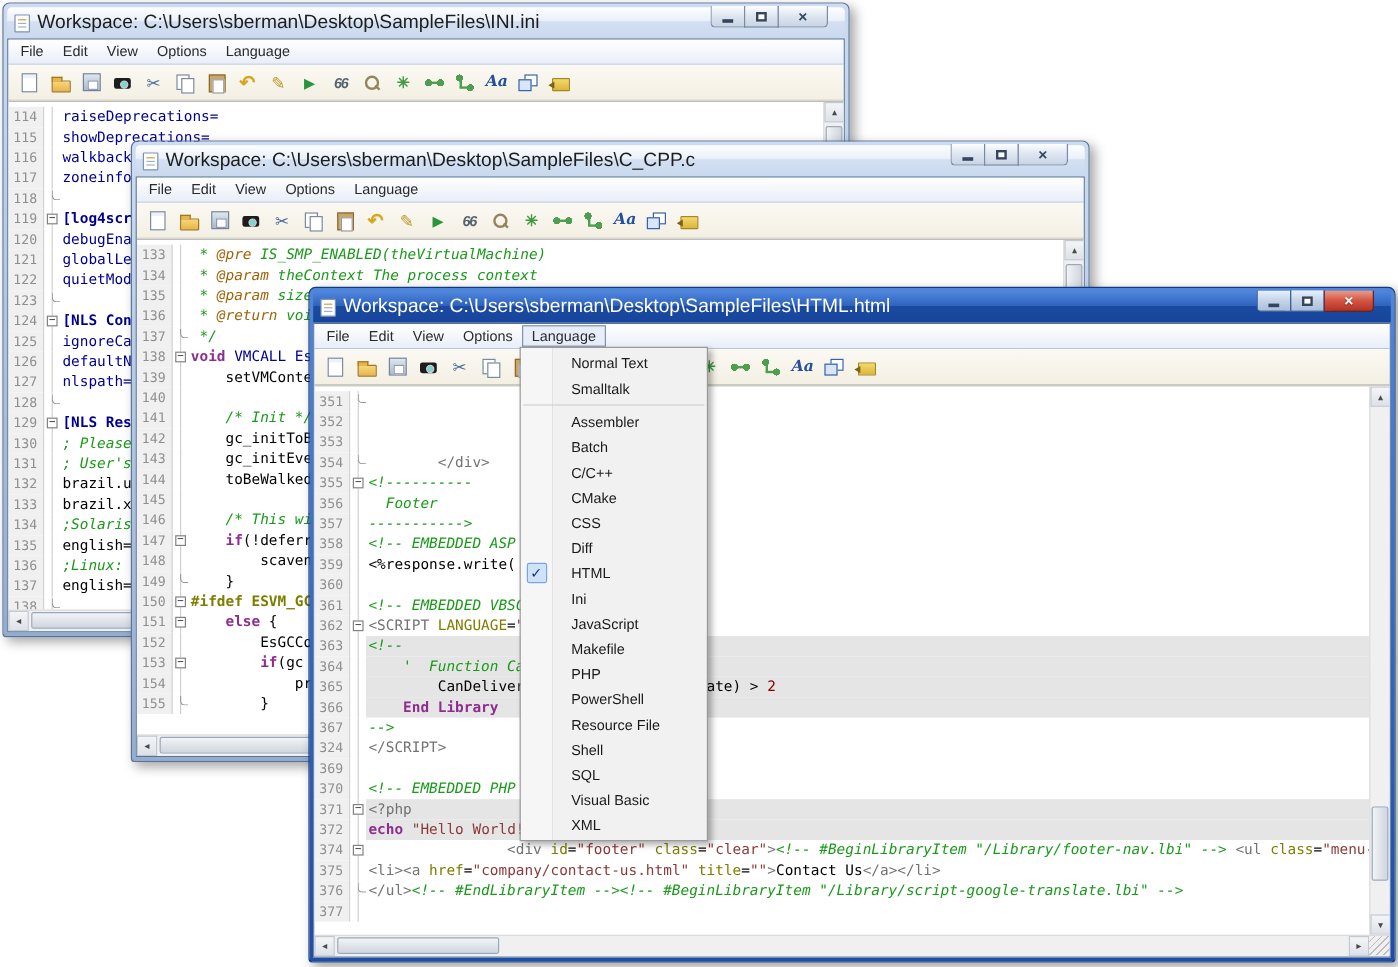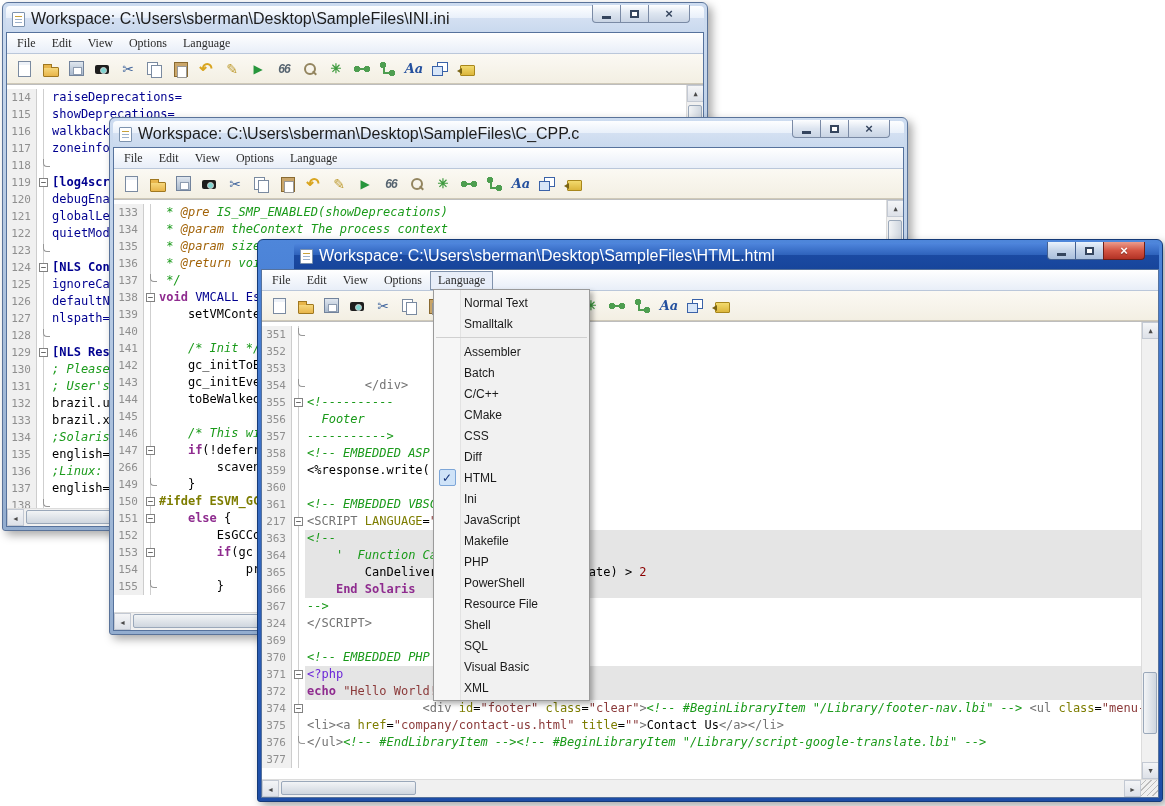--- a/index.html
+++ b/index.html
@@ -9,21 +9,21 @@
 
   
   .window { position:absolute; padding:3px; border-radius:6px 6px 3px 3px;
             box-shadow:4px 4px 10px rgba(0,0,0,.35); }
   .window.inactive { background:linear-gradient(180deg,#cddcf0,#93adcf); border:1px solid #5a7399; }
   .window.active   { background:linear-gradient(180deg,#4e86da,#1d4da6); border:1px solid #143a78; }
 
   .titlebar { height:26px; display:flex; align-items:center; padding:0 6px; position:relative;
               border-radius:4px 4px 0 0; }
   .inactive .titlebar { background:linear-gradient(180deg,#fdfeff,#e9f0fa 45%,#d4e0f2 46%,#c9d9ee); color:#1d1d1d; }
-  .active   .titlebar { background:linear-gradient(180deg,#4f86dd,#2f63bc 45%,#1b4aa2 46%,#17459b); color:#fff;margin-left:33px; }
+  .active   .titlebar { background:linear-gradient(180deg,#4f86dd,#2f63bc 45%,#1b4aa2 46%,#17459b); color:#fff; }
   .title-text { font-size:16px; white-space:nowrap; overflow:hidden; }
   .doc-icon { width:13px; height:15px; background:#fff; border:1px solid #7d93ae; margin-right:6px;
               position:relative; flex:0 0 auto; border-radius:1px; }
   .doc-icon::before { content:""; position:absolute; left:2px; top:3px; width:7px; height:1px;
               background:#c8a23a; box-shadow:0 3px 0 #9db2cc, 0 6px 0 #9db2cc; }
 
   .wbtns { position:absolute; top:-1px; right:14px; display:flex; }
   .wbtn { height:18px; display:flex; align-items:center; justify-content:center;
           border:1px solid #7a8aa5; border-top:none; margin-left:-1px; }
   .wbtn.b-min { width:29px; border-radius:0 0 0 4px; }
@@ -36,21 +36,21 @@
   .glyph-max { width:9px; height:8px; border:2px solid #35455e; background:#fff; }
   .glyph-close { font-size:13px; font-weight:bold; color:#35455e; line-height:1; }
   .active .glyph-close { color:#fff; text-shadow:0 1px 1px rgba(0,0,0,.4); }
 
   .client { background:#fff; border:1px solid #56729c; height:calc(100% - 26px);
             display:flex; flex-direction:column; position:relative; overflow:hidden; }
 
   .menubar { height:21px; flex:0 0 21px; display:flex; align-items:center; padding-left:2px;
              background:linear-gradient(180deg,#ffffff,#e8eef8); border-bottom:1px solid #bac7da;
              font-size:12px; color:#2a2a2a; }
-  .mitem { padding:2px 8px;font-family:Liberation Serif, serif; }
+  .mitem { padding:2px 8px; }
   .mitem.open { background:#e8eef9; border:1px solid #8193ad; padding:1px 7px; }
 
   .toolbar { height:30px; flex:0 0 30px; display:flex; align-items:center; padding-left:4px;
              background:linear-gradient(180deg,#fbf9f3,#f3efe3); border-bottom:1px solid #cfc9b8; }
 
   
   .tbi { width:18px; height:18px; margin:0 4px; display:inline-flex; align-items:center;
          justify-content:center; position:relative; font-size:13px; }
   .ico-new-file::before { content:""; width:11px; height:14px; background:#fff; border:1px solid #7a8aa0;
          box-shadow:inset 0 -2px 0 #fff, inset 0 3px 0 #eef2f8; }
@@ -122,21 +122,21 @@
   .code { flex:1 1 auto; overflow:hidden; color:#000; padding-left:2px; }
   .code.band { background:#e5e5e5; }
 
   .c-com  { color:#1a9a1a; font-style:italic; }
   .c-comb { color:#a16207; font-style:italic; font-weight:normal; }
   .c-kw   { color:#8f2c8f; font-weight:bold; }
   .c-tag  { color:#737373; }
   .c-attr { color:#7d7d00; }
   .c-str  { color:#8b3a3a; }
   .c-num  { color:#8b0000; }
-  .c-red  { color:#6d28d9; }
+  .c-red  { color:#737373; }
   .c-pre  { color:#7d7d00; font-weight:bold; }
   .c-nav  { color:#000090; }
   .c-key  { color:#000090; }
   .c-sec  { color:#000090; font-weight:bold; }
 
   
   .vscroll { position:absolute; top:0; right:0; bottom:0; width:17px; background:#f0f0f0;
              border-left:1px solid #dcdcdc; }
   .sarr { display:block; width:17px; height:17px; font-size:7px; color:#4a4a4a; text-align:center;
           line-height:17px; background:linear-gradient(180deg,#f4f5f7,#dde1e8); border:1px solid #c3c9d3; }
@@ -149,21 +149,21 @@
   .corner { width:17px; height:16px; background:repeating-linear-gradient(135deg,#f0f0f0 0 3px,#bcbcbc 3px 4px); }
 
   
   .langmenu { position:absolute; left:175px; top:49px; width:157px; z-index:60;
               background:linear-gradient(90deg,#f6f6f6 0,#f6f6f6 26px,#e2e2e2 26px,#e2e2e2 27px,#f1f1f1 27px);
               border:1px solid #9a9a9a; box-shadow:3px 3px 5px rgba(0,0,0,.3); padding:2px 0; font-size:12px; }
   .lm-item { height:21px; display:flex; align-items:center; color:#1a1a1a; }
   .lm-gutter { flex:0 0 26px; display:flex; align-items:center; justify-content:center; }
   .lm-check { width:17px; height:17px; background:#cfe3f8; border:1px solid #7da6d8; border-radius:2px;
               display:flex; align-items:center; justify-content:center; color:#16367c; font-size:12px; }
-  .lm-label { padding-left:4px; }
+  .lm-label { padding-left:16px; }
   .lm-sep { height:1px; background:#d0d0d0; margin:3px 2px 3px 2px; }
 </style>
 </head>
 <body>
 
 <div class="window inactive" style="left:2px; top:2px; width:706px; height:529px; z-index:1">
   <div class="titlebar">
     <span class="doc-icon"></span>
     <span class="title-text">Workspace: C:\Users\sberman\Desktop\SampleFiles\INI.ini</span>
     <span class="wbtns">
@@ -288,36 +288,36 @@
         <span class="tbi ico-search"></span>
         <span class="tbi ico-debug"></span>
         <span class="tbi ico-step-over"></span>
         <span class="tbi ico-step-into"></span>
         <span class="tbi ico-font"></span>
         <span class="tbi ico-arrange-windows"></span>
         <span class="tbi ico-tag"></span>
       </div>
     <div class="editor">
       <div class="lines">
-          <div class="ln"><span class="gnum">133</span><span class="gfold"></span><span class="code"><span class="c-com"> * </span><span class="c-comb">@pre</span><span class="c-com"> IS_SMP_ENABLED(showDeprecations)</span></span></div>
+          <div class="ln"><span class="gnum">133</span><span class="gfold"></span><span class="code"><span class="c-com"> * </span><span class="c-comb">@pre</span><span class="c-com"> IS_SMP_ENABLED(theVirtualMachine)</span></span></div>
           <div class="ln"><span class="gnum">134</span><span class="gfold"></span><span class="code"><span class="c-com"> * </span><span class="c-comb">@param</span><span class="c-com"> theContext The process context</span></span></div>
           <div class="ln"><span class="gnum">135</span><span class="gfold"></span><span class="code"><span class="c-com"> * </span><span class="c-comb">@param</span><span class="c-com"> size The size</span></span></div>
           <div class="ln"><span class="gnum">136</span><span class="gfold"></span><span class="code"><span class="c-com"> * </span><span class="c-comb">@return</span><span class="c-com"> void</span></span></div>
           <div class="ln"><span class="gnum">137</span><span class="gfold"><span class="hook"></span></span><span class="code"><span class="c-com"> */</span></span></div>
           <div class="ln"><span class="gnum">138</span><span class="gfold"><span class="fbox"></span></span><span class="code"><span class="c-kw">void</span><span class="c-nav"> VMCALL EsScavenger(</span></span></div>
           <div class="ln"><span class="gnum">139</span><span class="gfold"></span><span class="code"><span>    setVMContext(</span></span></div>
           <div class="ln"><span class="gnum">140</span><span class="gfold"></span><span class="code"></span></div>
           <div class="ln"><span class="gnum">141</span><span class="gfold"></span><span class="code"><span>    </span><span class="c-com">/* Init */</span></span></div>
           <div class="ln"><span class="gnum">142</span><span class="gfold"></span><span class="code"><span>    gc_initToBe</span></span></div>
           <div class="ln"><span class="gnum">143</span><span class="gfold"></span><span class="code"><span>    gc_initEve</span></span></div>
           <div class="ln"><span class="gnum">144</span><span class="gfold"></span><span class="code"><span>    toBeWalked</span></span></div>
           <div class="ln"><span class="gnum">145</span><span class="gfold"></span><span class="code"></span></div>
           <div class="ln"><span class="gnum">146</span><span class="gfold"></span><span class="code"><span>    </span><span class="c-com">/* This will</span></span></div>
           <div class="ln"><span class="gnum">147</span><span class="gfold"><span class="fbox"></span></span><span class="code"><span>    </span><span class="c-kw">if</span><span>(!deferred</span></span></div>
-          <div class="ln"><span class="gnum">266</span><span class="gfold"></span><span class="code"><span>        scavenge</span></span></div>
+          <div class="ln"><span class="gnum">148</span><span class="gfold"></span><span class="code"><span>        scavenge</span></span></div>
           <div class="ln"><span class="gnum">149</span><span class="gfold"><span class="hook"></span></span><span class="code"><span>    }</span></span></div>
           <div class="ln"><span class="gnum">150</span><span class="gfold"><span class="fbox"></span></span><span class="code"><span class="c-pre">#ifdef ESVM_GC</span></span></div>
           <div class="ln"><span class="gnum">151</span><span class="gfold"><span class="fbox"></span></span><span class="code"><span>    </span><span class="c-kw">else</span><span> {</span></span></div>
           <div class="ln"><span class="gnum">152</span><span class="gfold"></span><span class="code"><span>        EsGCColle</span></span></div>
           <div class="ln"><span class="gnum">153</span><span class="gfold"><span class="fbox"></span></span><span class="code"><span>        </span><span class="c-kw">if</span><span>(gc</span></span></div>
           <div class="ln"><span class="gnum">154</span><span class="gfold"></span><span class="code"><span>            pr</span></span></div>
           <div class="ln"><span class="gnum">155</span><span class="gfold"><span class="hook"></span></span><span class="code"><span>        }</span></span></div>
         </div>
       <div class="vscroll">
         <span class="sarr">▲</span>
@@ -384,25 +384,25 @@
           <div class="ln"><span class="gnum">352</span><span class="gfold"></span><span class="code"></span></div>
           <div class="ln"><span class="gnum">353</span><span class="gfold"></span><span class="code"></span></div>
           <div class="ln"><span class="gnum">354</span><span class="gfold"><span class="hook"></span></span><span class="code"><span>        </span><span class="c-tag">&lt;/div&gt;</span></span></div>
           <div class="ln"><span class="gnum">355</span><span class="gfold"><span class="fbox"></span></span><span class="code"><span class="c-com">&lt;!----------</span></span></div>
           <div class="ln"><span class="gnum">356</span><span class="gfold"></span><span class="code"><span class="c-com">  Footer</span></span></div>
           <div class="ln"><span class="gnum">357</span><span class="gfold"></span><span class="code"><span class="c-com">-----------&gt;</span></span></div>
           <div class="ln"><span class="gnum">358</span><span class="gfold"></span><span class="code"><span class="c-com">&lt;!-- EMBEDDED ASP --&gt;</span></span></div>
           <div class="ln"><span class="gnum">359</span><span class="gfold"></span><span class="code"><span>&lt;%response.write(</span></span></div>
           <div class="ln"><span class="gnum">360</span><span class="gfold"></span><span class="code"></span></div>
           <div class="ln"><span class="gnum">361</span><span class="gfold"></span><span class="code"><span class="c-com">&lt;!-- EMBEDDED VBSCRIPT --&gt;</span></span></div>
-          <div class="ln"><span class="gnum">217</span><span class="gfold"><span class="fbox"></span></span><span class="code"><span class="c-tag">&lt;SCRIPT </span><span class="c-attr">LANGUAGE</span><span>=</span><span class="c-str">"VBScript"</span><span class="c-tag">&gt;</span></span></div>
+          <div class="ln"><span class="gnum">362</span><span class="gfold"><span class="fbox"></span></span><span class="code"><span class="c-tag">&lt;SCRIPT </span><span class="c-attr">LANGUAGE</span><span>=</span><span class="c-str">"VBScript"</span><span class="c-tag">&gt;</span></span></div>
           <div class="ln"><span class="gnum">363</span><span class="gfold"></span><span class="code band"><span class="c-com">&lt;!--</span></span></div>
           <div class="ln"><span class="gnum">364</span><span class="gfold"></span><span class="code band"><span>    </span><span class="c-com">'  Function CanDeliver</span></span></div>
           <div class="ln"><span class="gnum">365</span><span class="gfold"></span><span class="code band"><span>        CanDeliver = (Weekday(DeliveryDate) &gt; </span><span class="c-num">2</span></span></div>
-          <div class="ln"><span class="gnum">366</span><span class="gfold"></span><span class="code band"><span>    </span><span class="c-kw">End Solaris</span></span></div>
+          <div class="ln"><span class="gnum">366</span><span class="gfold"></span><span class="code band"><span>    </span><span class="c-kw">End Library</span></span></div>
           <div class="ln"><span class="gnum">367</span><span class="gfold"></span><span class="code"><span class="c-com">--&gt;</span></span></div>
           <div class="ln"><span class="gnum">324</span><span class="gfold"></span><span class="code"><span class="c-tag">&lt;/SCRIPT&gt;</span></span></div>
           <div class="ln"><span class="gnum">369</span><span class="gfold"></span><span class="code"></span></div>
           <div class="ln"><span class="gnum">370</span><span class="gfold"></span><span class="code"><span class="c-com">&lt;!-- EMBEDDED PHP --&gt;</span></span></div>
           <div class="ln"><span class="gnum">371</span><span class="gfold"><span class="fbox"></span></span><span class="code band"><span class="c-red">&lt;?php</span></span></div>
           <div class="ln"><span class="gnum">372</span><span class="gfold"></span><span class="code band"><span class="c-kw">echo</span><span> </span><span class="c-str">"Hello World!"</span><span>;</span></span></div>
           <div class="ln"><span class="gnum">374</span><span class="gfold"><span class="fbox"></span></span><span class="code"><span>                </span><span class="c-tag">&lt;div </span><span class="c-attr">id</span><span>=</span><span class="c-str">"footer"</span><span> </span><span class="c-attr">class</span><span>=</span><span class="c-str">"clear"</span><span class="c-tag">&gt;</span><span class="c-com">&lt;!-- #BeginLibraryItem "/Library/footer-nav.lbi" --&gt;</span><span> </span><span class="c-tag">&lt;ul </span><span class="c-attr">class</span><span>=</span><span class="c-str">"menu-bottom"</span></span></div>
           <div class="ln"><span class="gnum">375</span><span class="gfold"></span><span class="code"><span class="c-tag">&lt;li&gt;</span><span class="c-tag">&lt;a </span><span class="c-attr">href</span><span>=</span><span class="c-str">"company/contact-us.html"</span><span> </span><span class="c-attr">title</span><span>=</span><span class="c-str">""</span><span class="c-tag">&gt;</span><span>Contact Us</span><span class="c-tag">&lt;/a&gt;</span><span class="c-tag">&lt;/li&gt;</span></span></div>
           <div class="ln"><span class="gnum">376</span><span class="gfold"><span class="hook"></span></span><span class="code"><span class="c-tag">&lt;/ul&gt;</span><span class="c-com">&lt;!-- #EndLibraryItem --&gt;</span><span class="c-com">&lt;!-- #BeginLibraryItem "/Library/script-google-translate.lbi" --&gt;</span></span></div>
           <div class="ln"><span class="gnum">377</span><span class="gfold"></span><span class="code"></span></div>

